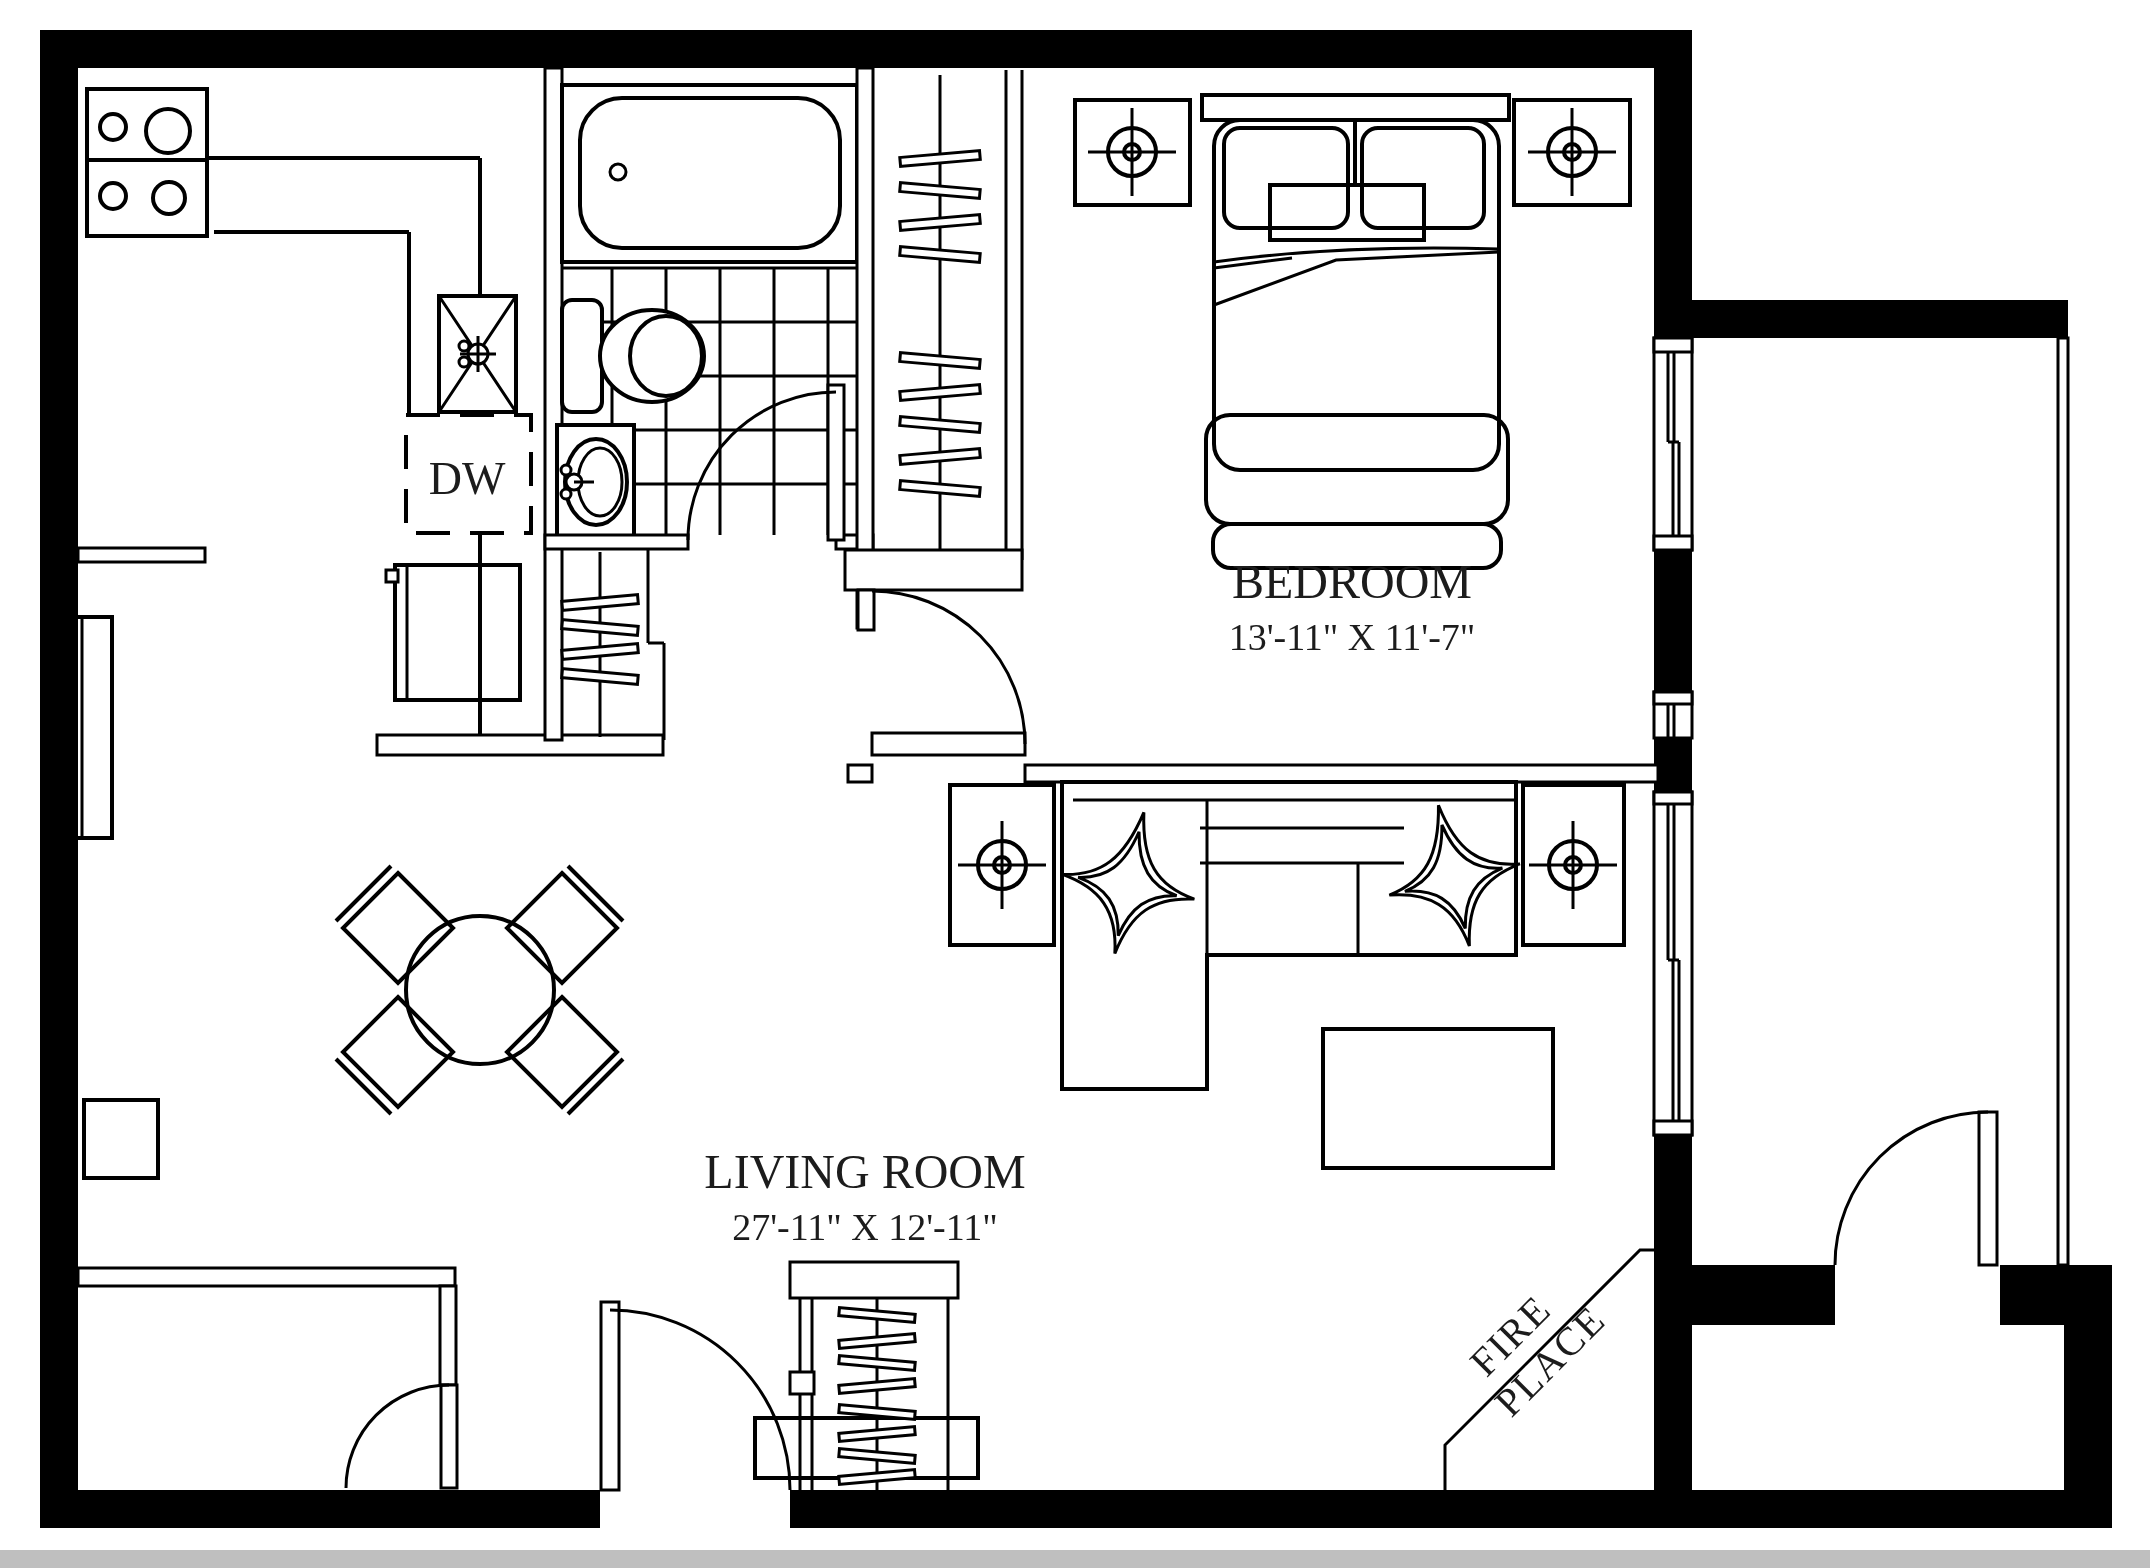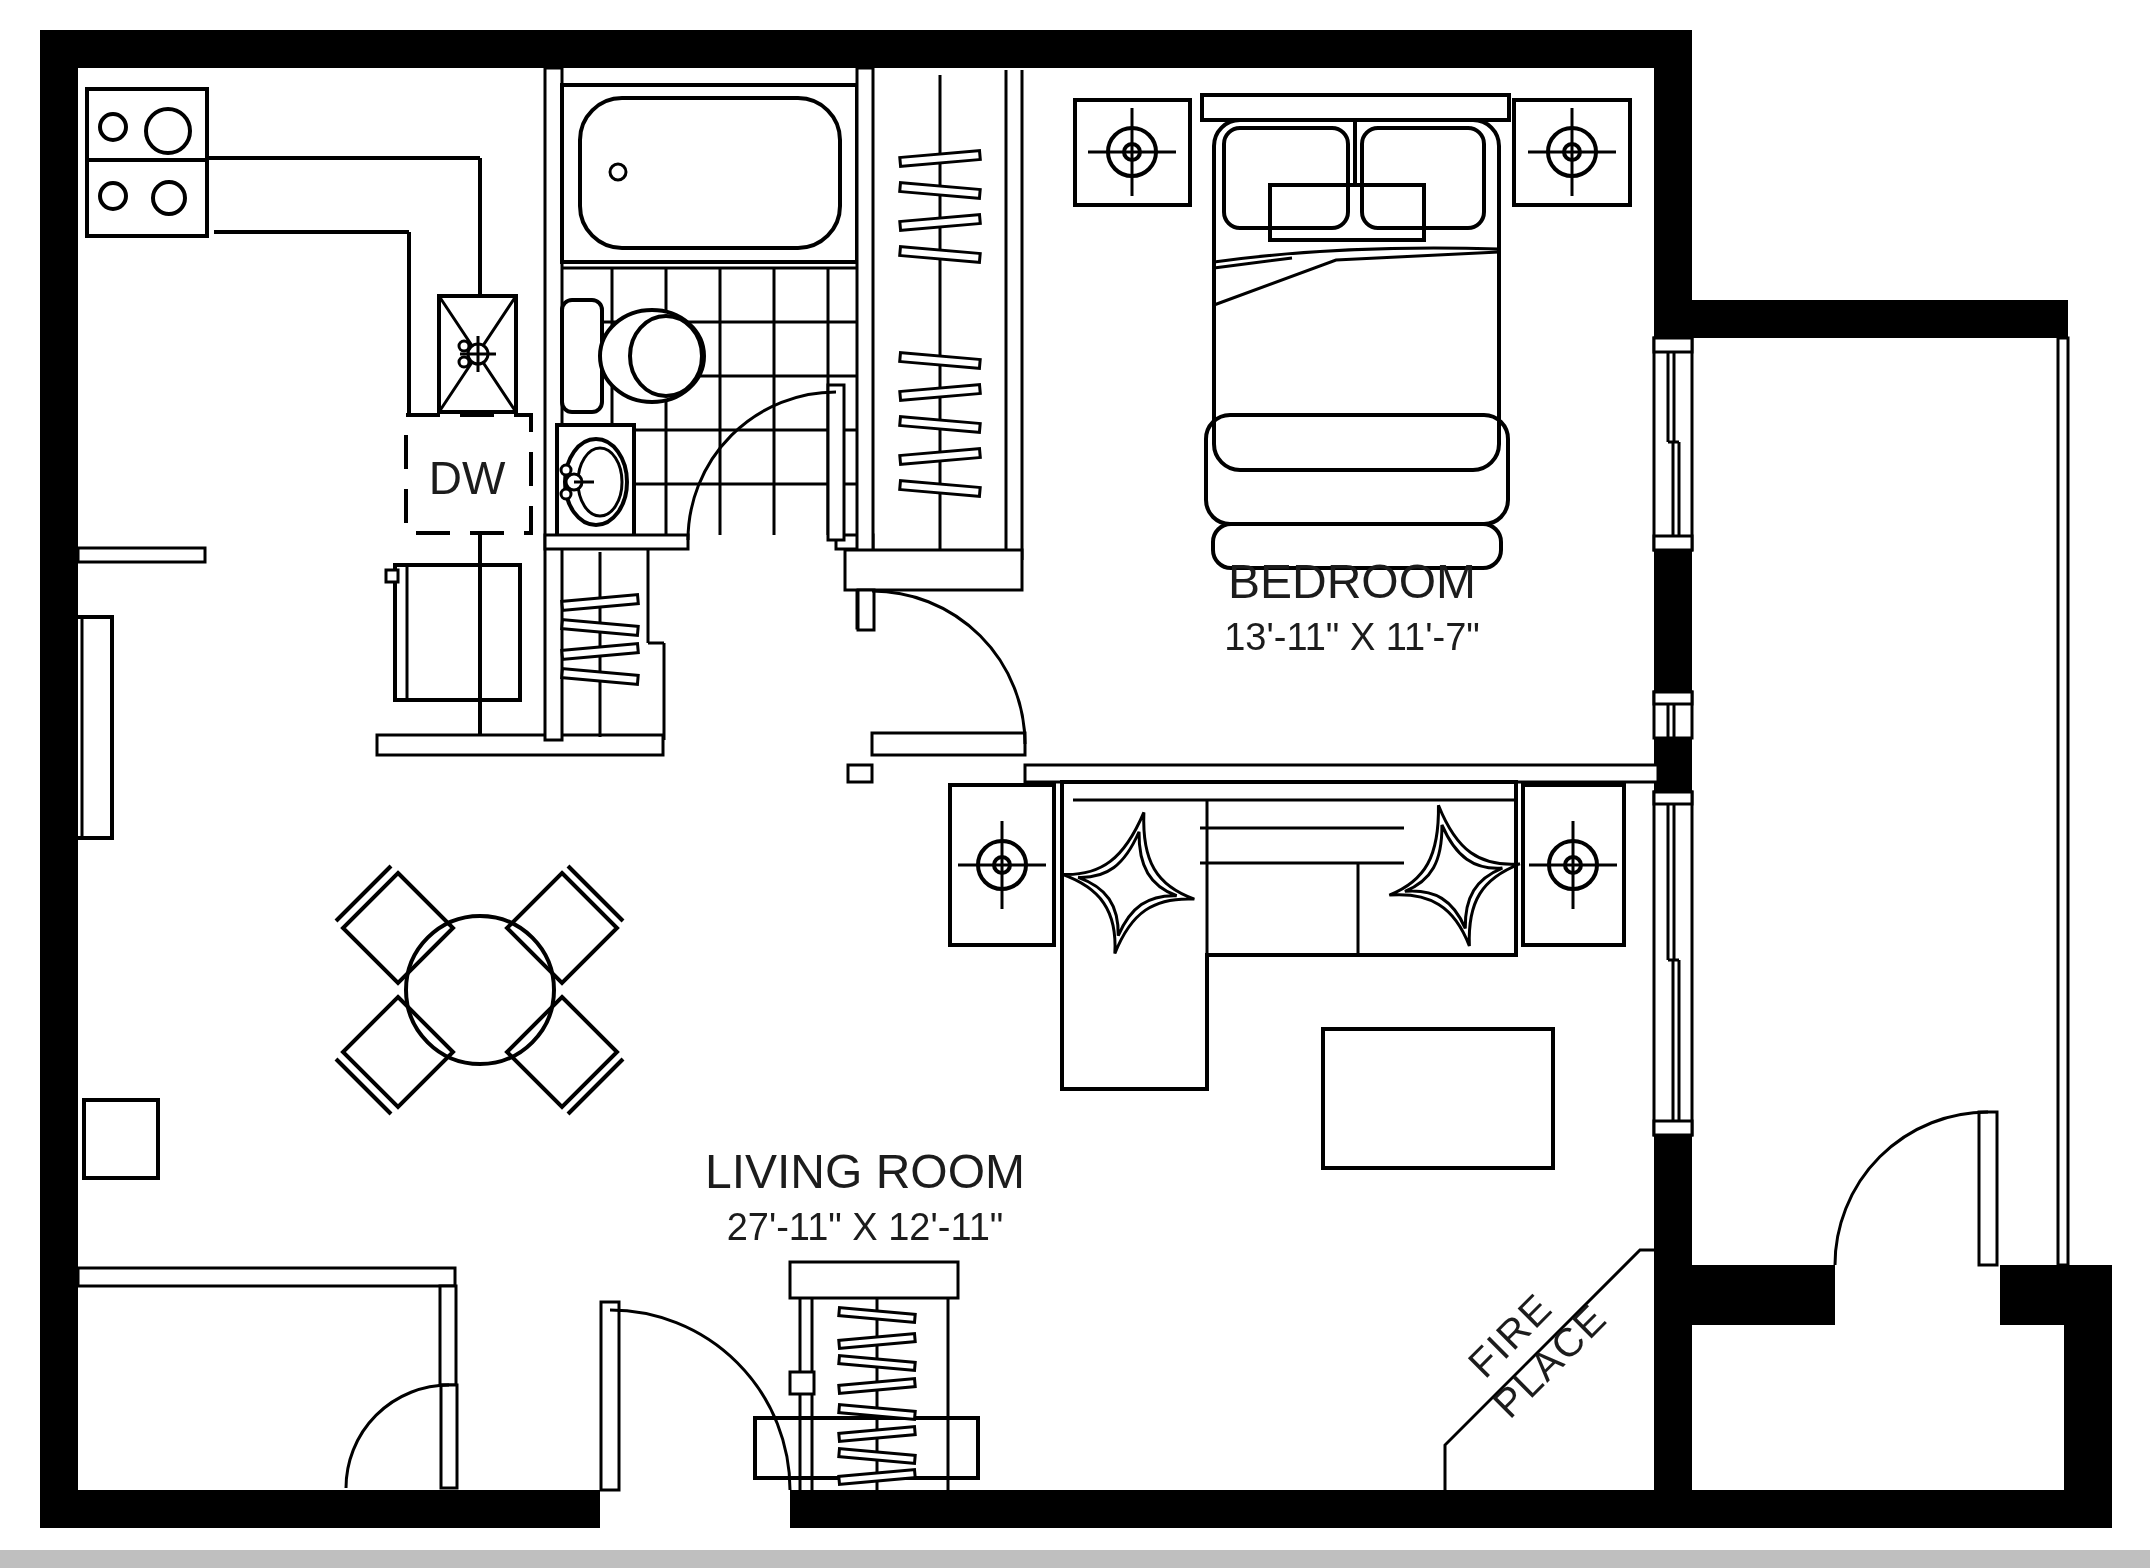--- a/index.html
+++ b/index.html
@@ -1,16 +1,16 @@
 <!DOCTYPE html>
 <html><head>
 <meta charset="utf-8">
 <style>
   html,body{margin:0;padding:0;background:#ffffff;}
-  .plan-wrap{width:2150px;height:1568px;position:relative;background:#fff;font-family:Liberation Sans, sans-serif;}
+  .plan-wrap{width:2150px;height:1568px;position:relative;background:#fff;font-family:Liberation Serif, serif;}
   svg{display:block;}
   .w{fill:#000;stroke:none;}                 
   .ln{fill:none;stroke:#000;stroke-width:4;} 
   .tn{fill:none;stroke:#000;stroke-width:3;} 
   .fx{fill:#fff;stroke:#000;stroke-width:4;} 
   .fx3{fill:#fff;stroke:#000;stroke-width:3;}
   .arc{fill:none;stroke:#000;stroke-width:3;}
   .lbl{fill:#1c1c1c;}
 </style>
 </head>

